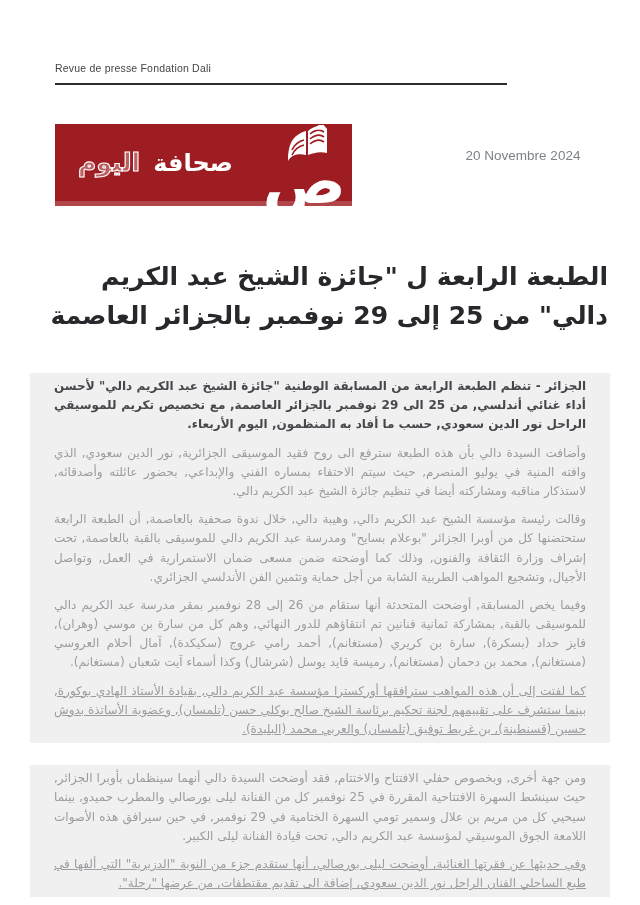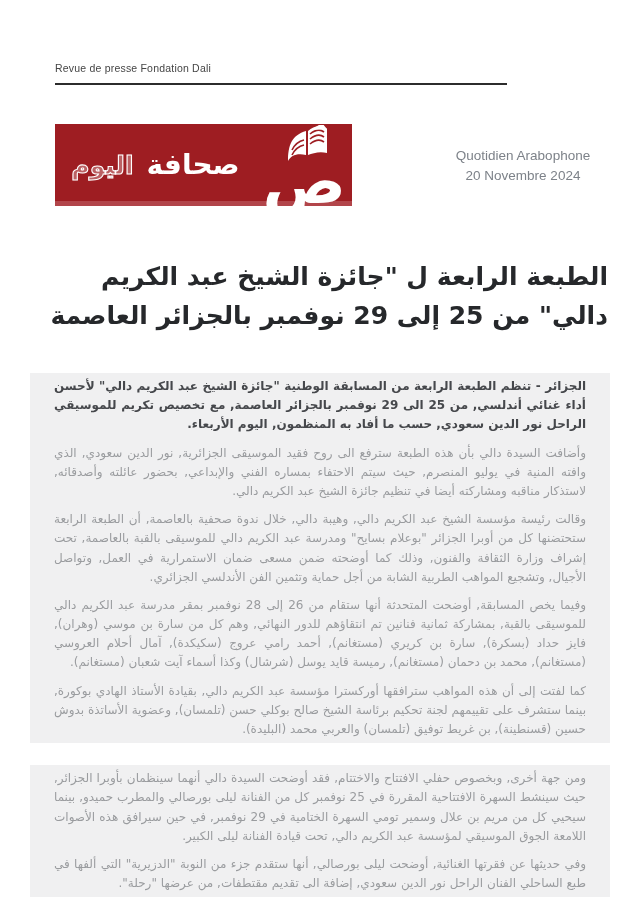--- a/index.html
+++ b/index.html
@@ -16,39 +16,39 @@
 
   
   .banner{position:absolute;left:55px;top:124px;width:297px;height:82px;background:#9e1d22;
           border-bottom:5px solid #b2454a;box-sizing:border-box;}
   .press-logo{position:absolute;right:6px;top:0;width:100px;height:77px;}
   .sad-letter{position:absolute;right:0;bottom:-12px;font-family:"DejaVu Sans",sans-serif;
               font-weight:700;font-size:62px;color:#fff;line-height:1;}
   .book{position:absolute;right:16px;top:1px;}
   .banner-words{position:absolute;right:110px;left:14px;top:24px;direction:rtl;text-align:center;
                 font-family:"DejaVu Sans",sans-serif;color:#fff;white-space:nowrap;}
-  .word-solid{font-size:28px;font-weight:700;}
+  .word-solid{font-size:24px;font-weight:700;}
   .word-outline{font-size:25px;font-weight:700;color:rgba(255,255,255,.30);
                 -webkit-text-stroke:1.1px #ffffff;margin-right:8px;text-align:right;}
 
   
   .pub-info{position:absolute;left:438px;top:146px;width:170px;text-align:center;
             color:#7d8289;font-size:13.5px;line-height:1.45;}
 
   
   .headline{position:absolute;left:32px;right:32px;top:241px;direction:rtl;text-align:right;
             font-family:"DejaVu Sans",sans-serif;font-weight:700;font-size:25px;line-height:1.55;
             color:#26282b;}
 
   
   .content{position:absolute;left:30px;right:30px;top:373px;}
   .graybox{background:#f0f0f1;padding:4px 24px;margin-bottom:22px;}
   .graybox p{direction:rtl;text-align:justify;font-family:"DejaVu Sans",sans-serif;
              font-size:12px;line-height:1.6;color:#9a9c9f;margin:0 0 9px 0;}
-  .graybox p:last-child{margin-bottom:0;}
+  .graybox p:last-child{margin-bottom:0;text-decoration:underline;}
   .graybox p.lead{color:#46484c;font-weight:700;}
 </style>
 </head>
 <body>
 
 <div class="page">
 
   <div class="review-title">Revue de presse Fondation Dali</div>
   <div class="header-rule"></div>
 
@@ -64,21 +64,20 @@
         <path d="M27 5 L38 -2 L43 4" fill="#ffffff"></path>
       </svg>
     </div>
     <div class="banner-words" dir="rtl">
       <span class="word-solid">صحافة</span>
       <span class="word-outline">اليوم</span>
     </div>
   </div>
 
   <div class="pub-info">
-    <div>Quotidien Arabophone</div>
     <div>20 Novembre 2024</div>
   </div>
 
   <h1 class="headline" dir="rtl">الطبعة الرابعة ل "جائزة الشيخ عبد الكريم دالي" من 25 إلى 29 نوفمبر بالجزائر العاصمة</h1>
 
   <div class="content">
     <div class="graybox">
       <p class="lead">الجزائر - تنظم الطبعة الرابعة من المسابقة الوطنية "جائزة الشيخ عبد الكريم دالي" لأحسن أداء غنائي أندلسي, من 25 الى 29 نوفمبر بالجزائر العاصمة, مع تخصيص تكريم للموسيقي الراحل نور الدين سعودي, حسب ما أفاد به المنظمون, اليوم الأربعاء.</p>
       <p>وأضافت السيدة دالي بأن هذه الطبعة سترفع الى روح فقيد الموسيقى الجزائرية, نور الدين سعودي, الذي وافته المنية في يوليو المنصرم, حيث سيتم الاحتفاء بمساره الفني والإبداعي, بحضور عائلته وأصدقائه, لاستذكار مناقبه ومشاركته أيضا في تنظيم جائزة الشيخ عبد الكريم دالي.</p>
       <p>وقالت رئيسة مؤسسة الشيخ عبد الكريم دالي, وهيبة دالي, خلال ندوة صحفية بالعاصمة, أن الطبعة الرابعة ستحتضنها كل من أوبرا الجزائر "بوعلام بسايح" ومدرسة عبد الكريم دالي للموسيقى بالقبة بالعاصمة, تحت إشراف وزارة الثقافة والفنون, وذلك كما أوضحته ضمن مسعى ضمان الاستمرارية في العمل, وتواصل الأجيال, وتشجيع المواهب الطربية الشابة من أجل حماية وتثمين الفن الأندلسي الجزائري.</p>

